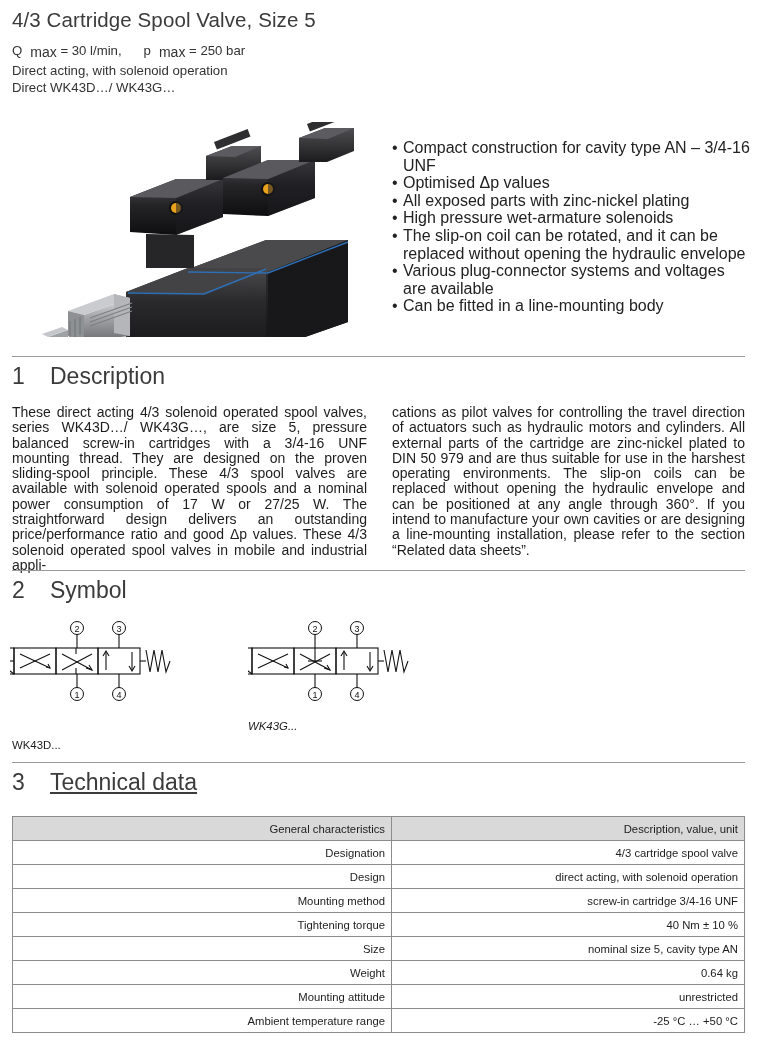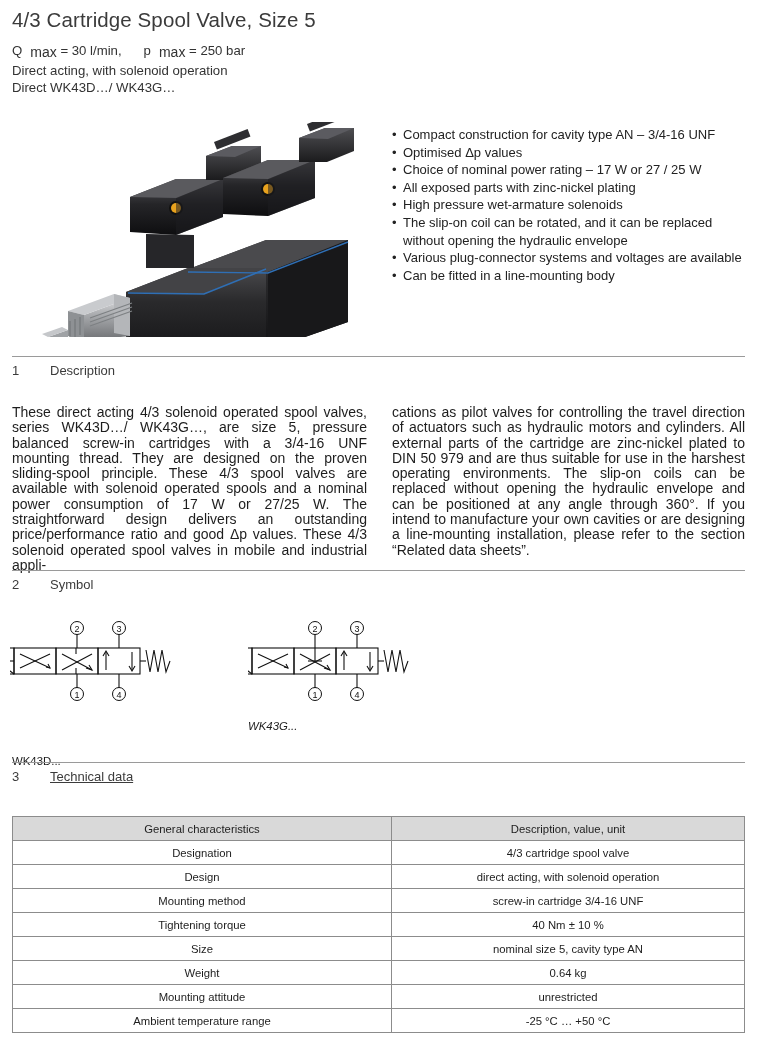--- a/index.html
+++ b/index.html
@@ -45,23 +45,23 @@
     font-size: 14px;
     vertical-align: -2px;
     margin-left: 8px;
   }
   .gap-lg { display: inline-block; width: 22px; }
 
   
   .features {
     position: absolute;
     left: 392px;
-    top: 126px;
+    top: 139px;
     width: 360px;
-    font-size: 13px;
+    font-size: 16px;
     color: #222;
     line-height: 17.6px;
   }
   .features li {
     list-style: none;
     position: relative;
     padding-left: 11px;
     margin-bottom: 0px;
   }
   .features li:before {
@@ -77,21 +77,21 @@
     position: absolute;
     left: 18px;
     top: 122px;
     width: 350px;
     height: 215px;
   }
 
   
   .sec-head {
     position: absolute;
-    font-size: 13px;
+    font-size: 23px;
     color: #3b3b3b;
   }
   .sec-head .num {
     display: inline-block;
     width: 38px;
     color: #3b3b3b;
   }
   .rule {
     position: absolute;
     height: 1px;
@@ -126,21 +126,21 @@
     top: 816px;
     width: 733px;
     border-collapse: collapse;
     font-size: 11.3px;
     color: #1d1d1d;
   }
   .tbl td, .tbl th {
     border: 1px solid #8c8c8c;
     padding: 4px 6px 4px 6px;
     height: 15px;
-    text-align: center;
+    text-align: right;
     font-weight: normal;
     vertical-align: middle;
   }
   .tbl thead th {
     background: #d9d9d9;
   }
   .tbl td:first-child, .tbl th:first-child { width: 366px; }
 </style>
 </head>
 <body>
@@ -241,21 +241,20 @@
         <path d="M57,197 L57,215"></path>
         <path d="M62,195 L62,213"></path>
       </g>
     </svg>
   </div>
 
   <div class="features">
     <ul>
       <li>Compact construction for cavity type AN – 3/4-16 UNF</li>
       <li>Optimised Δp values</li>
-      <li>Choice of nominal power rating – 17 W or 27 / 25 W</li>
       <li>All exposed parts with zinc-nickel plating</li>
       <li>High pressure wet-armature solenoids</li>
       <li>The slip-on coil can be rotated, and it can be replaced without opening the hydraulic envelope</li>
       <li>Various plug-connector systems and voltages are available</li>
       <li>Can be fitted in a line-mounting body</li>
     </ul>
   </div>
 
   <div class="rule" style="top:356px;"></div>
   <div class="sec-head" style="left:12px; top:363px;">
@@ -321,21 +320,21 @@
         <text x="67" y="19.5" text-anchor="middle">2</text>
         <circle cx="109" cy="16" r="6.5" fill="none" stroke="#111" stroke-width="1"></circle>
         <text x="109" y="19.5" text-anchor="middle">3</text>
         <circle cx="67" cy="82" r="6.5" fill="none" stroke="#111" stroke-width="1"></circle>
         <text x="67" y="85.5" text-anchor="middle">1</text>
         <circle cx="109" cy="82" r="6.5" fill="none" stroke="#111" stroke-width="1"></circle>
         <text x="109" y="85.5" text-anchor="middle">4</text>
       </g>
     </svg>
   </div>
-  <div class="sym-label" style="left:12px; top:755px;">WK43D...</div>
+  <div class="sym-label" style="left:12px; top:739px;">WK43D...</div>
 
   <div class="sym-wrap" style="left:248px; top:612px;">
     <svg width="228" height="92" viewBox="0 0 228 92" xmlns="http://www.w3.org/2000/svg">
       <g stroke="#111" stroke-width="1.1" fill="none">
         <rect x="4" y="36" width="42" height="26"></rect>
         <rect x="46" y="36" width="42" height="26"></rect>
         <rect x="88" y="36" width="42" height="26"></rect>
         <path d="M10,42 L40,56"></path>
           <path d="M36,55 L40,56 L38,52"></path>
         <path d="M10,56 L40,42"></path>

